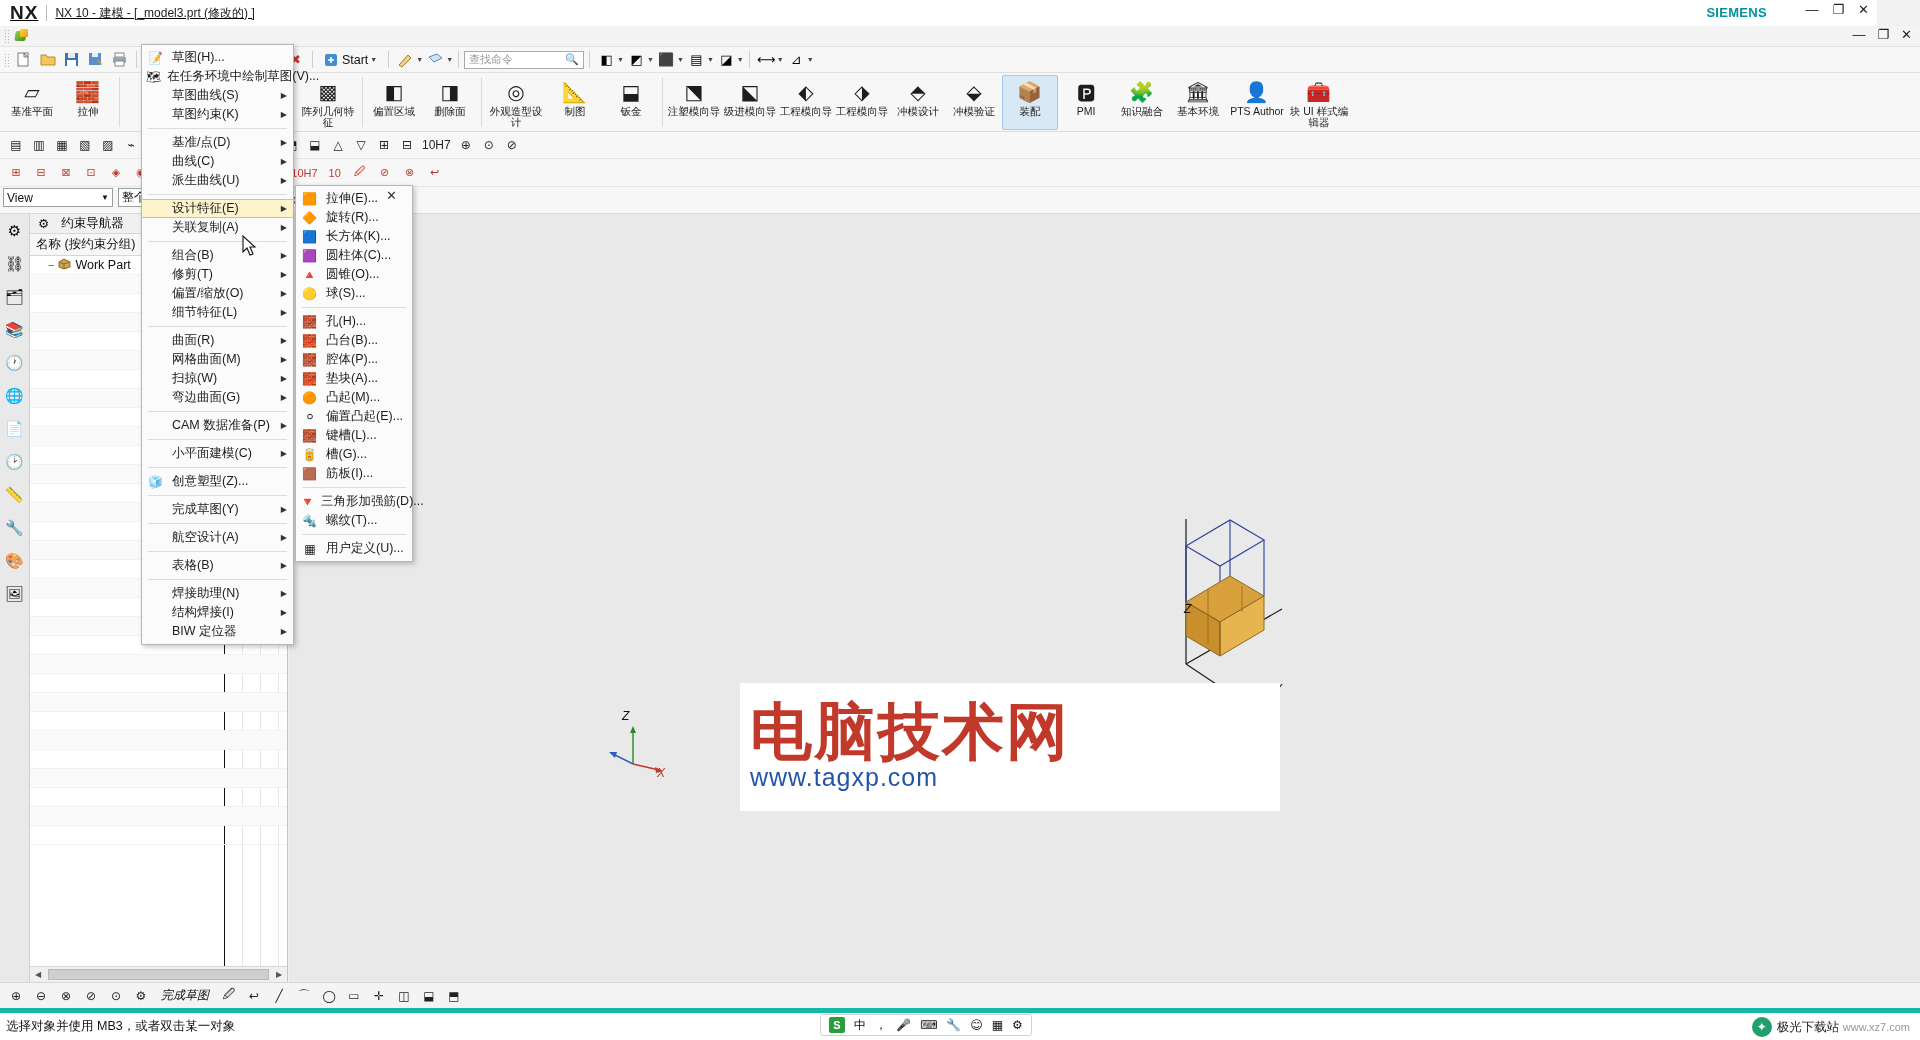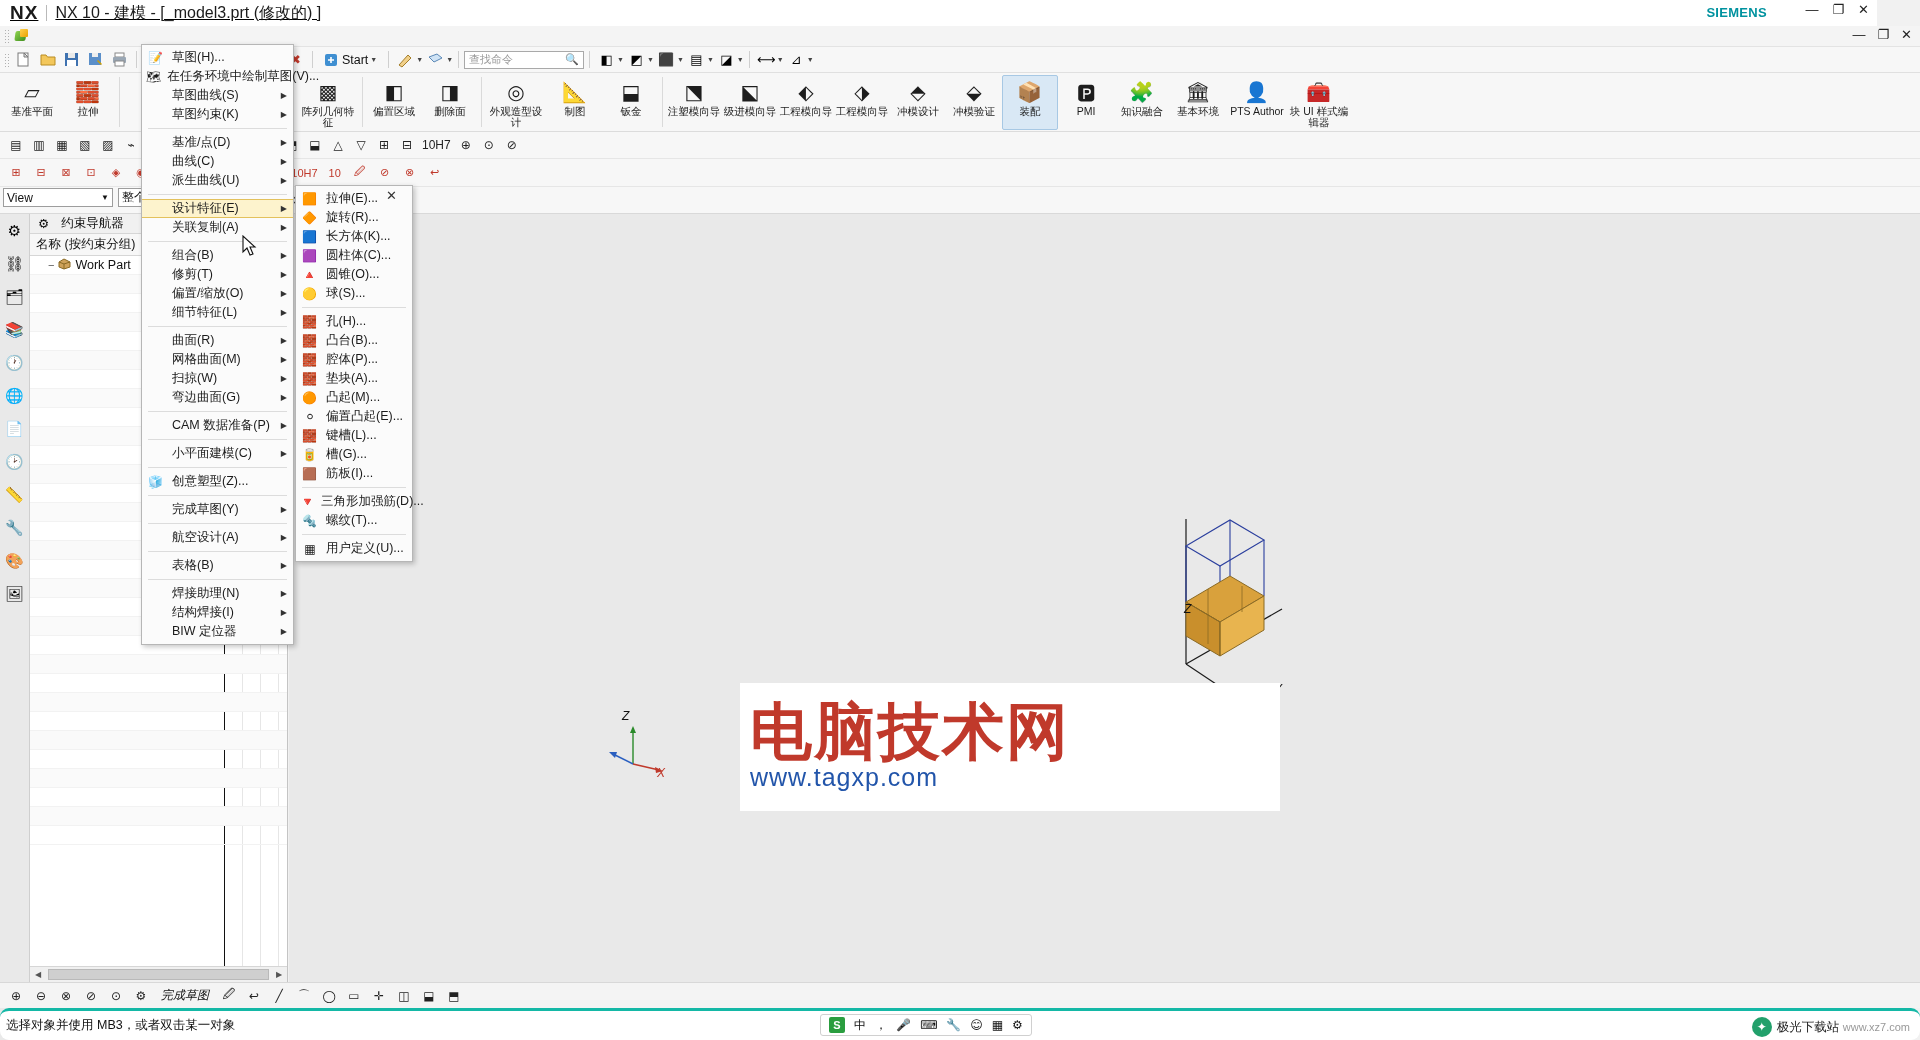--- a/index.html
+++ b/index.html
@@ -16,21 +16,21 @@
   
   .titlebar {
     position:absolute; left:0; top:0; width:1877px; height:26px;
     background:#ffffff; display:flex; align-items:center;text-decoration:underline;
   }
   .nx-logo {
     font-size:19px; font-weight:bold; color:#1a1a1a; letter-spacing:1px;
     padding:0 8px 0 10px; font-family:"Liberation Sans", sans-serif;
   }
   .title-sep { width:1px; height:16px; background:#b9b9b9; margin-right:8px; }
-  .title-text { font-size:16px; color:#1b1b1b; }
+  .title-text { font-size:12px; color:#1b1b1b; }
   .siemens {
     position:absolute; right:110px; top:5px;
     font-size:13px; font-weight:bold; color:#00929f; letter-spacing:.3px;
   }
   .winbtns { position:absolute; right:8px; top:3px; display:flex; gap:14px; align-items:center; }
   .winbtn { font-size:13px; color:#222; cursor:default; line-height:14px; }
 
   
   .menubar {
     position:absolute; left:0; top:26px; width:1920px; height:21px;
@@ -160,22 +160,22 @@
 
   
   .bottombar {
     position:absolute; left:0; bottom:32px; width:1920px; height:26px;
     background:#f4f4f4; border-top:1px solid #d8d8d8;
     display:flex; align-items:center; padding-left:5px; gap:2px;
   }
   
   .statusbar {
     position:absolute; left:0; bottom:0; width:1920px; height:32px;
-    background:#ffffff; border-top:3px solid #14b8a6;
-    display:flex; align-items:center; font-size:12.5px; color:#111; padding-left:6px;border-radius:9px;
+    background:#ffffff; border-top:5px solid #14b8a6;
+    display:flex; align-items:center; font-size:12.5px; color:#111; padding-left:6px;
   }
   .ime {
     position:absolute; left:820px; bottom:4px; height:22px;
     background:#ffffff; border:1px solid #d0d0d0; border-radius:3px;
     display:flex; align-items:center; gap:9px; padding:0 8px; font-size:12px;
   }
   .ime .s { width:16px; height:16px; background:#2a9d3f; color:#fff; border-radius:2px;
     display:flex; align-items:center; justify-content:center; font-size:11px; font-weight:bold;}
   .dl-badge { position:absolute; right:10px; bottom:3px; display:flex; align-items:center; gap:5px; }
   .dl-ring { width:20px; height:20px; border-radius:50%; background:#22a06b; color:#fff;

